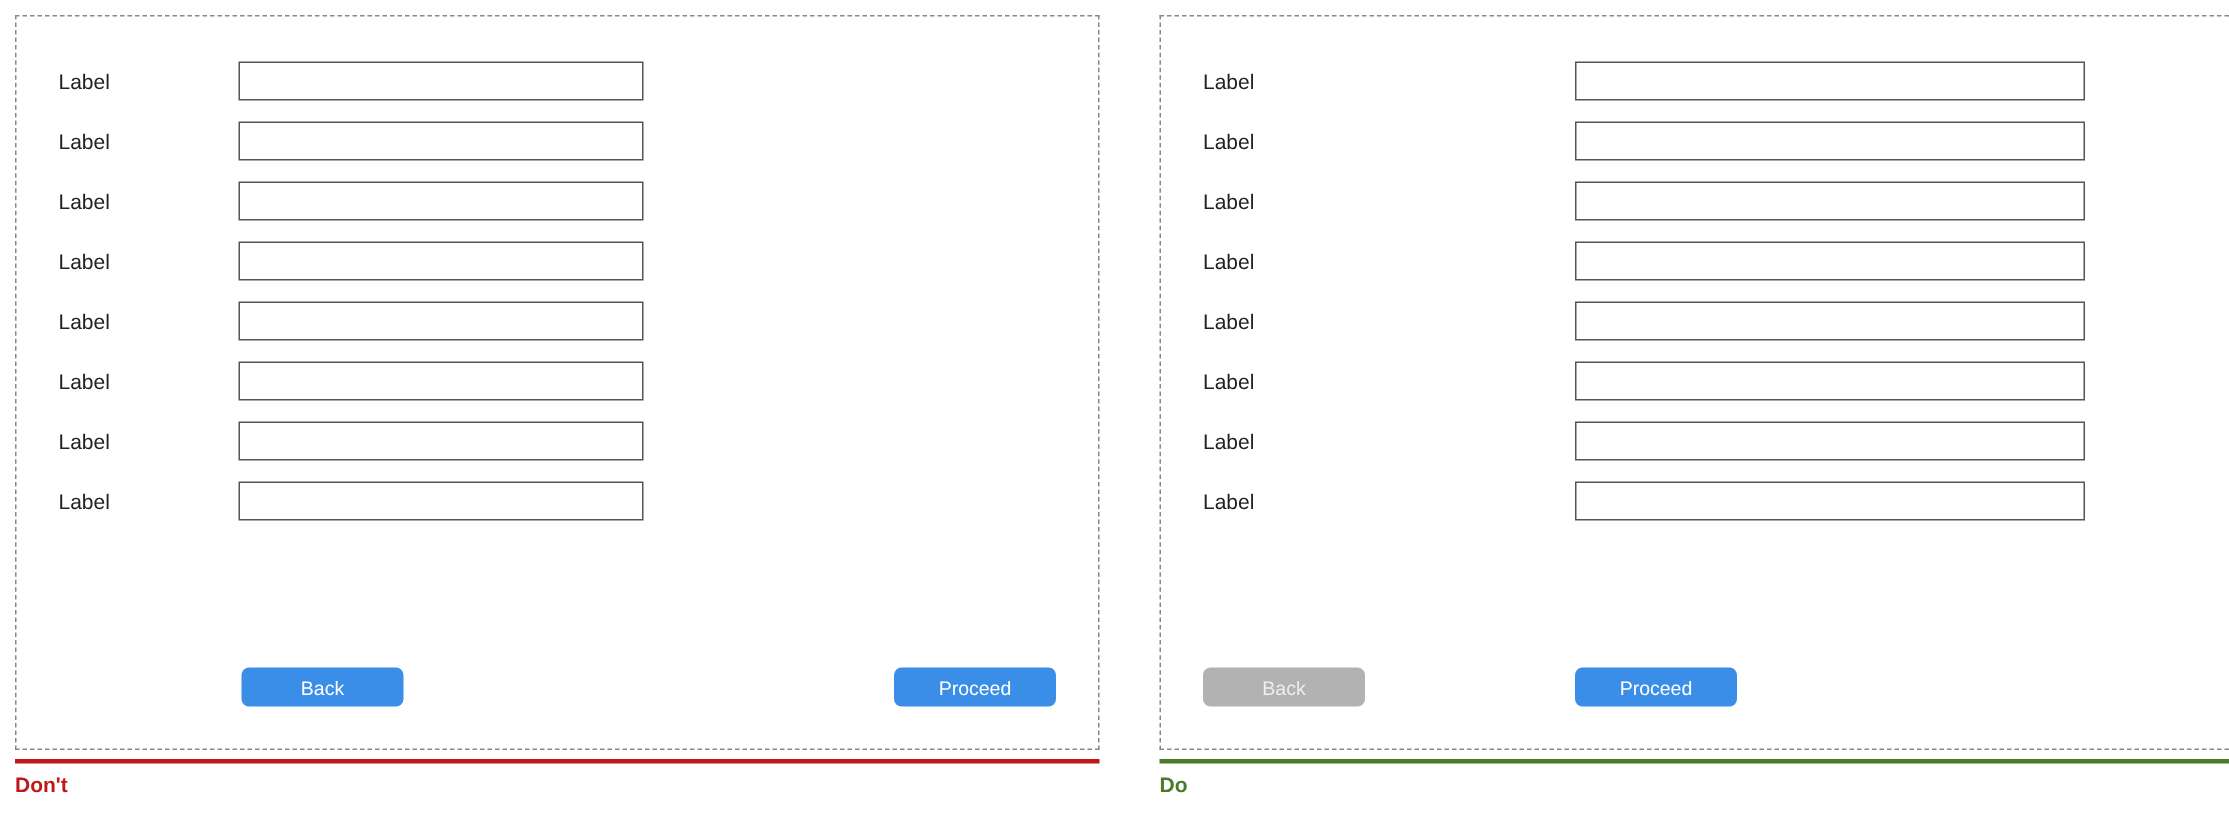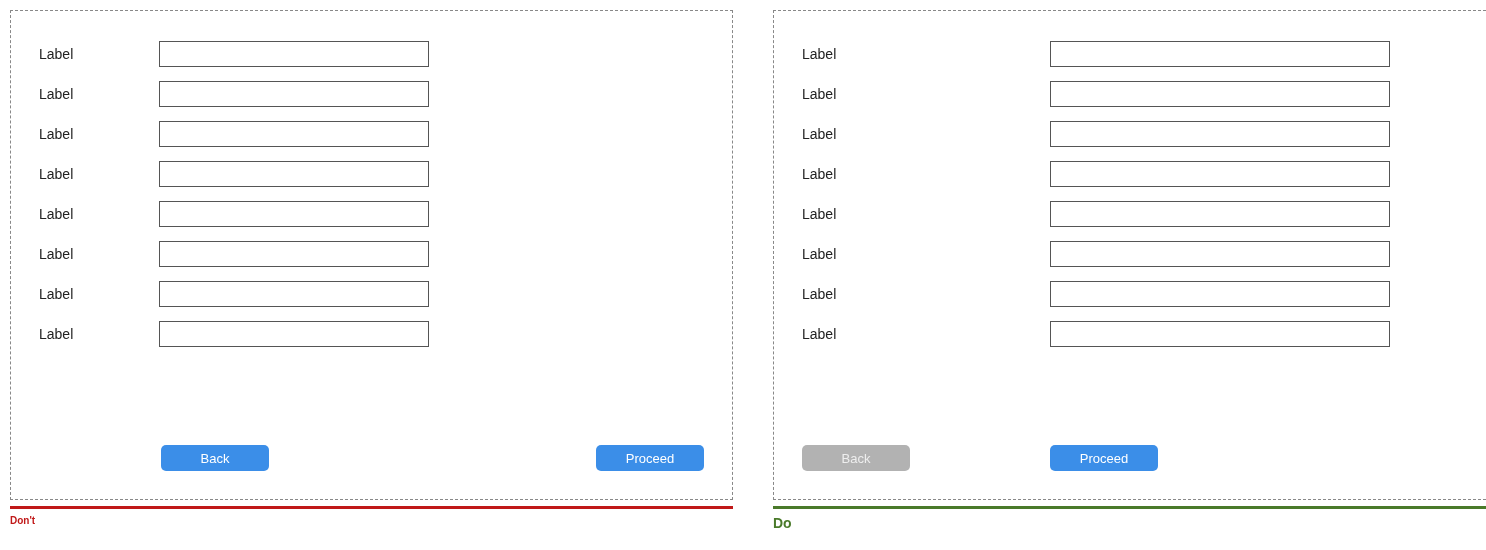--- a/index.html
+++ b/index.html
@@ -101,21 +101,21 @@
       background: #c01818;
       margin-bottom: 6px;
     }
     .caption-line-green {
       height: 3px;
       background: #4a7a2a;
       margin-bottom: 6px;
     }
     .caption-text-red {
       color: #c01818;
-      font-size: 10px;
+      font-size: 14px;
       font-weight: bold;
     }
     .caption-text-green {
       color: #4a7a2a;
       font-size: 14px;
       font-weight: bold;
     }
     .do-input-wrap {
       margin-left: 128px;
     }

